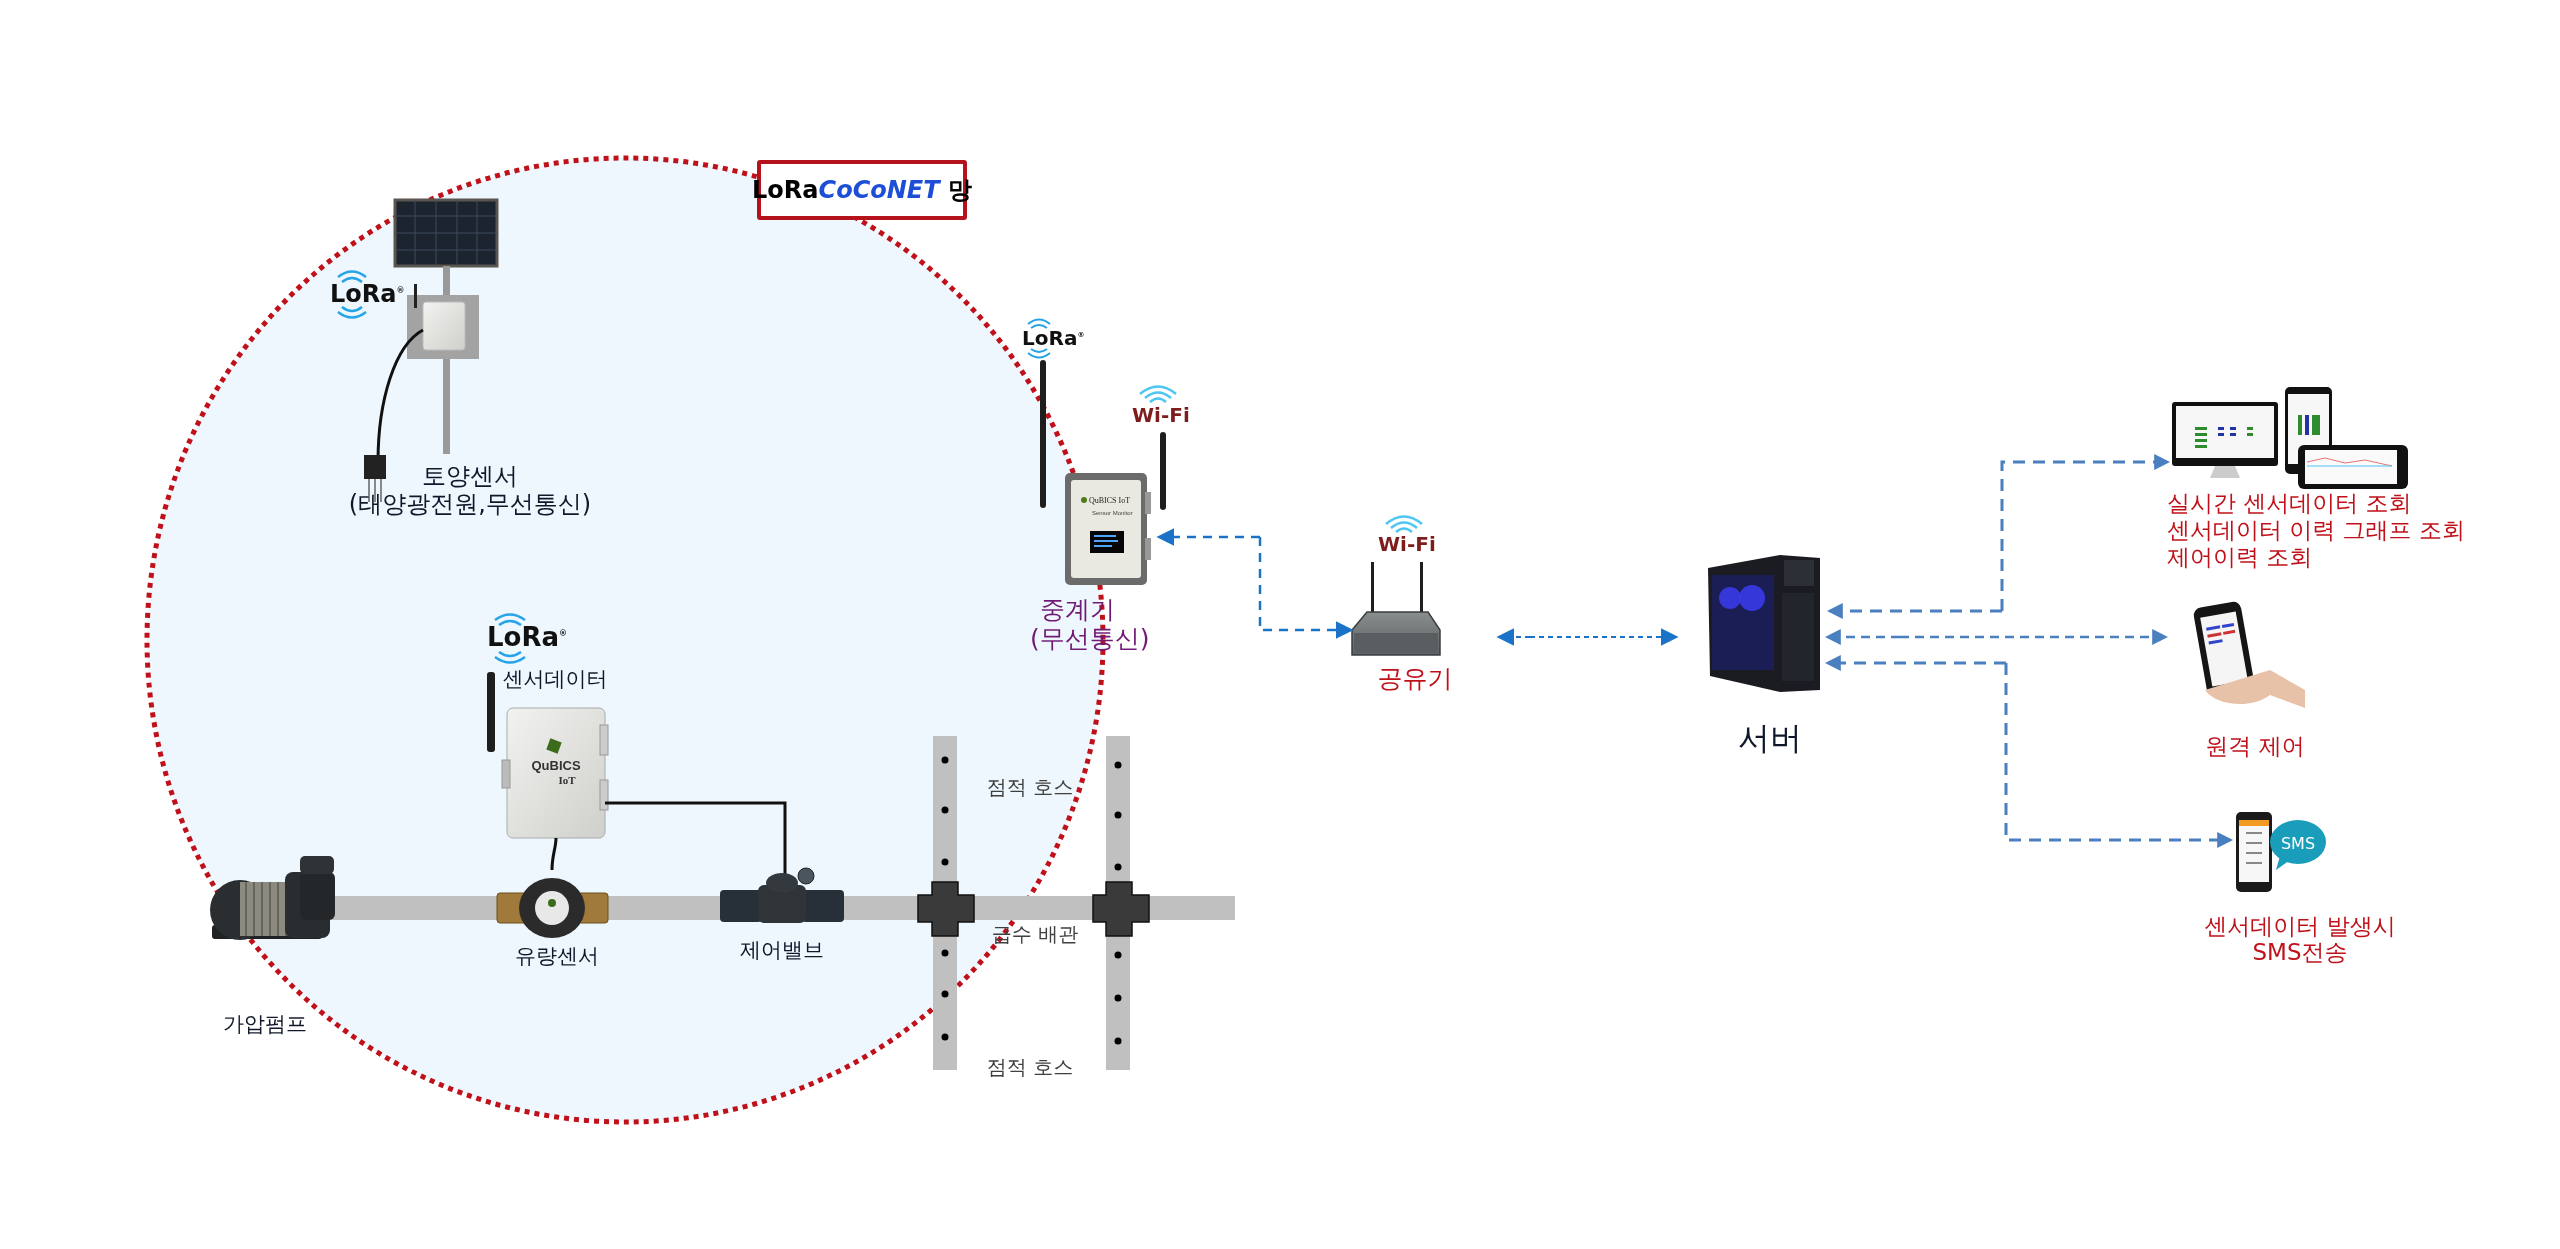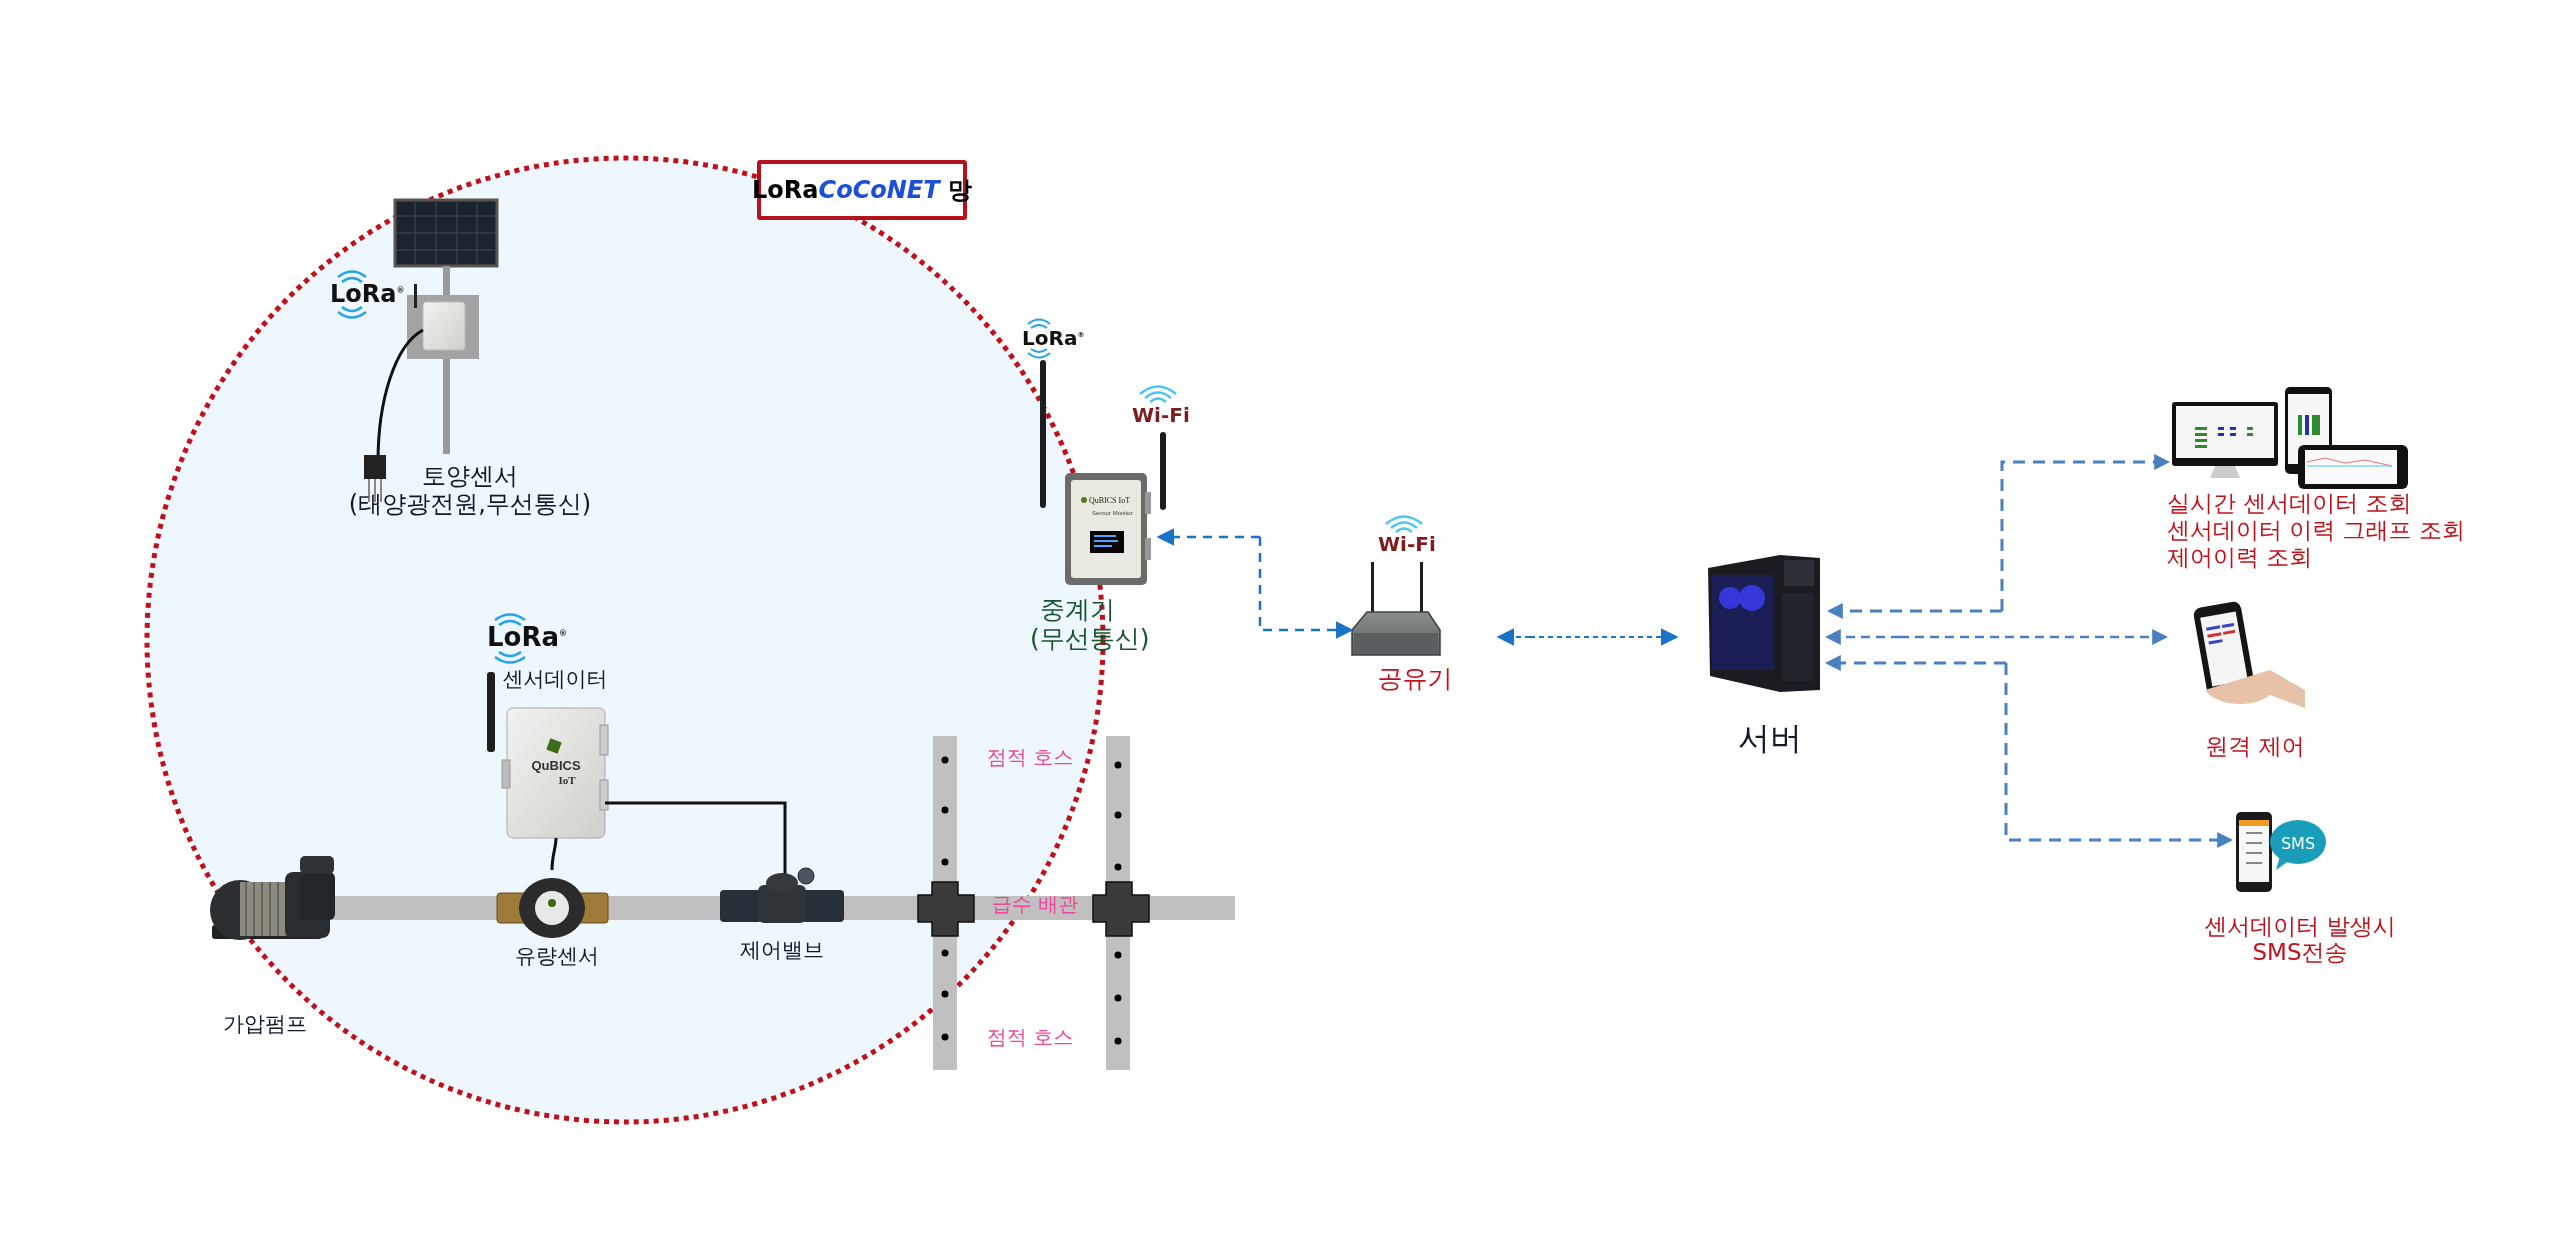--- a/index.html
+++ b/index.html
@@ -1,22 +1,22 @@
 <!DOCTYPE html>
 <html><head>
 <meta charset="utf-8">
 <style>
   html, body { margin:0; padding:0; }
   body { width:2560px; height:1249px; background:#ffffff; position:relative; overflow:hidden;
          font-family: "DejaVu Sans", "Liberation Sans", sans-serif; }
   svg#diagram { position:absolute; left:0; top:0; }
   .lbl { position:absolute; white-space:nowrap; text-align:center; line-height:1.15; }
   .blue { color:#0f172a; }
-  .red  { color:#14532d; }
-  .dark { color:#ec4899; }
+  .red  { color:#701a75; }
+  .dark { color:#404040;margin-top:30px; }
   .lora { position:absolute; font-family:"DejaVu Sans", sans-serif; font-weight:bold; color:#111; }
   .wifi { position:absolute; font-family:"DejaVu Sans", sans-serif; font-weight:bold; color:#7f1d1d; }
   .net-box { position:absolute; left:757px; top:160px; width:210px; height:60px; border:4px solid #b5121b;
              border-radius:3px; background:#fff; box-sizing:border-box; display:flex; align-items:center;
              justify-content:center; font-weight:bold; font-size:24px; }
   .net-box .coco { color:#1d4ed8; font-style:italic; }
 </style>
 </head>
 <body>
 

